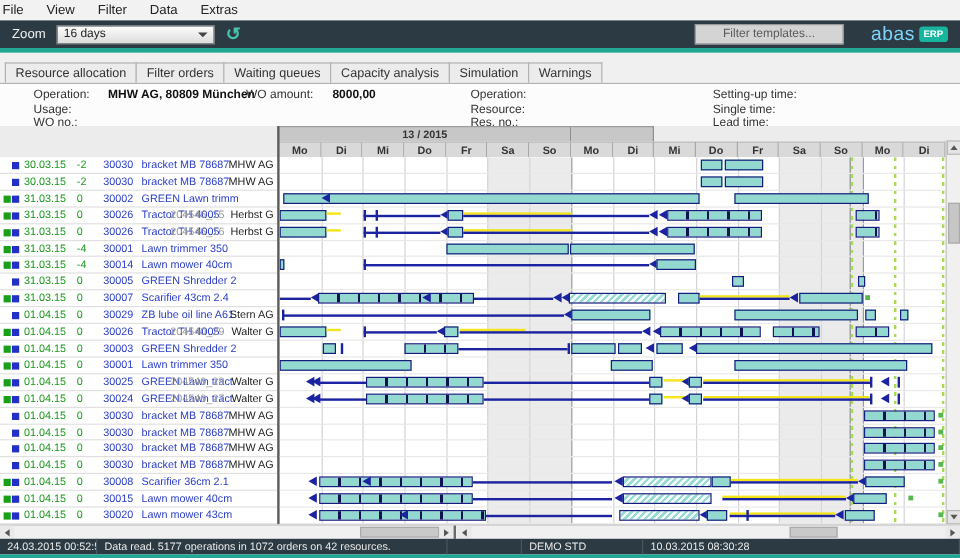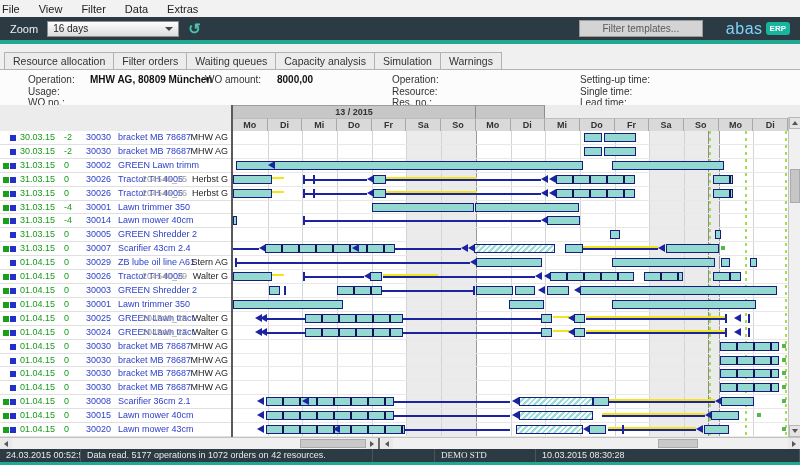--- a/index.html
+++ b/index.html
@@ -33,21 +33,21 @@
 
   
   .infopanel{height:36px;background:#fcfcfc;border-top:1px solid #b2b2b2;position:relative;font-size:10px}
   .info-col{position:absolute;top:4px}
   .info-line{height:11.5px;line-height:11.5px;white-space:nowrap}
   .info-line .lbl{display:inline-block;color:#333}
   .info-line .val{font-weight:bold;color:#111}
   #info-c1{left:28px}#info-c1 .lbl{width:62px}
   #info-c2{left:205px}#info-c2 .lbl{width:72px}
   #info-c3{left:392px}#info-c3 .lbl{width:70px}
-  #info-c4{left:580px}#info-c4 .lbl{width:80px}
+  #info-c4{left:594px}#info-c4 .lbl{width:80px}
 
   
   .gheader{position:absolute;top:105px;left:0;width:800px;height:26px;background:#ececec}
   .gh-right{position:absolute;left:233px;top:0;width:555px;height:26px}
   .week-band{position:absolute;top:0;left:0;right:0;height:13px;display:flex}
   .week-cell{background:#c7c7c7;border-right:1px solid #8d8d8d;border-top:1px solid #9d9d9d;font-size:9px;font-weight:bold;color:#333;display:flex;align-items:center;justify-content:center}
   .day-band{position:absolute;top:13px;left:0;right:0;height:13px;display:flex}
   .day-cell{background:#d9d9d9;border-right:1px solid #a8a8a8;border-top:1px solid #bdbdbd;font-size:9px;font-weight:bold;color:#333;display:flex;align-items:center;justify-content:center;flex:1 1 0}
 
   
@@ -663,16 +663,16 @@
   <div class="hs-thumb" style="left:658px;width:40px"></div>
   <div class="hs-arrow" style="left:788px">
       <span class="tri-right"></span>
     </div>
 </div>
 
 <div class="statusbar" id="statusbar">
     <div class="sbseg" style="width: 81px;">24.03.2015 00:52:50</div>
     <div class="sbseg" style="width: 292px;">Data read. 5177 operations in 1072 orders on 42 resources.</div>
     <div class="sbseg" style="width: 62px;"></div>
-    <div class="sbseg" style="width: 101px; font-family: Liberation Serif, serif;">DEMO STD</div>
+    <div class="sbseg" style="width: 101px;">DEMO STD</div>
     <div class="sbseg" style="width: 84px; flex: 1 1 0%;">10.03.2015 08:30:28</div>
   </div>
 <div class="accent-bottom"></div>
 
 </body></html>

